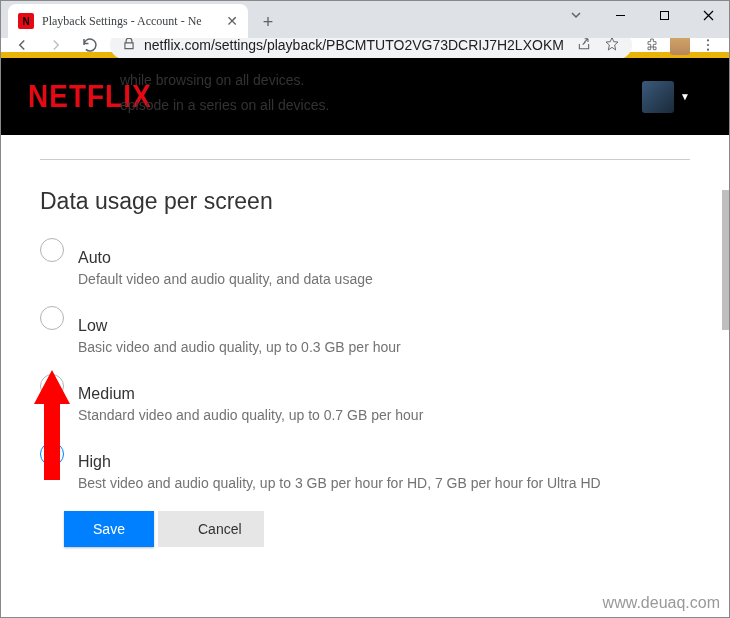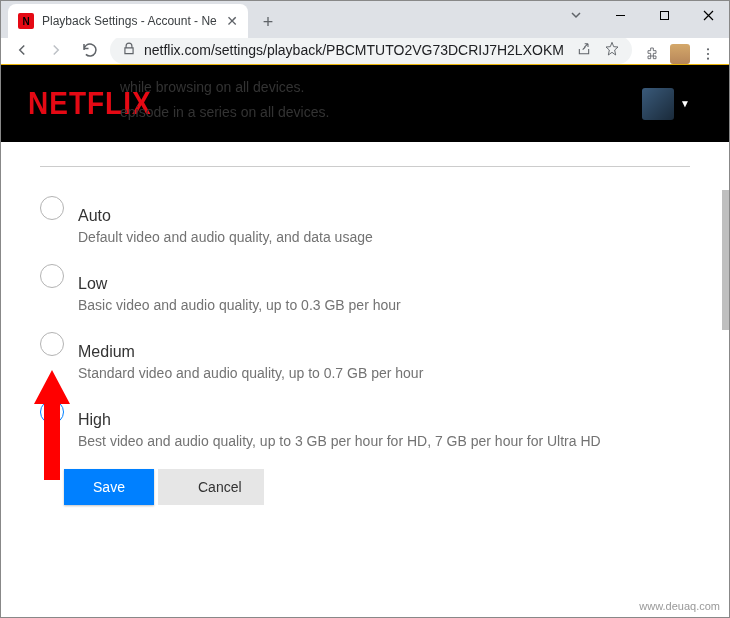--- a/index.html
+++ b/index.html
@@ -2,27 +2,27 @@
 <html><head>
 <meta charset="utf-8">
 <style>
 * { margin: 0; padding: 0; box-sizing: border-box; }
 body { font-family: -apple-system, BlinkMacSystemFont, "Segoe UI", Arial, sans-serif; background: #fff; width: 730px; height: 618px; overflow: hidden; position: relative; }
 
 
 .titlebar { height: 38px; background: #dee1e6; display: flex; align-items: flex-end; position: relative; }
 .tab { background: #fff; height: 34px; margin-left: 8px; border-radius: 8px 8px 0 0; display: flex; align-items: center; padding: 0 10px; min-width: 240px; gap: 8px; }
 .tab-favicon { width: 16px; height: 16px; background: #e50914; border-radius: 2px; display: flex; align-items: center; justify-content: center; color: #000; font-weight: 900; font-size: 10px; }
-.tab-title { font-size: 12px; color: #3c4043; white-space: nowrap; overflow: hidden; text-overflow: ellipsis; flex: 1; }
+.tab-title { font-size: 12px; color: #3c4043; white-space: nowrap; overflow: hidden; text-overflow: ellipsis; flex: 1; font-family: Liberation Serif, serif; }
 .tab-close { color: #5f6368; font-size: 14px; cursor: pointer; }
 .new-tab { width: 28px; height: 28px; display: flex; align-items: center; justify-content: center; color: #5f6368; font-size: 18px; cursor: pointer; margin-left: 6px; margin-bottom: 2px; }
 .window-controls { position: absolute; right: 0; top: 0; display: flex; height: 30px; }
 .window-btn { width: 44px; display: flex; align-items: center; justify-content: center; }
 
-.toolbar { height: 27px; background: #fff; border-bottom: 1px solid #eab308; display: flex; align-items: flex-end; padding: 0 8px; gap: 6px; }
+.toolbar { height: 20px; background: #fff; border-bottom: 6px solid #eab308; display: flex; align-items: center; padding: 0 8px; gap: 6px; }
 .nav-btn { width: 28px; height: 28px; display: flex; align-items: center; justify-content: center; color: #5f6368; border-radius: 50%; }
 .nav-btn.disabled { color: #bdc1c6; }
 .addr { flex: 1; height: 28px; background: #f1f3f4; border-radius: 14px; display: flex; align-items: center; padding: 0 12px; gap: 8px; font-size: 14px; color: #202124; }
 .addr-lock { color: #5f6368; }
 .addr-text { flex: 1; white-space: nowrap; overflow: hidden; }
 .addr-right { display: flex; gap: 12px; align-items: center; color: #5f6368; }
 .ext-area { display: flex; gap: 8px; align-items: center; padding: 0 4px; }
 .ext-icon { width: 20px; height: 20px; display: flex; align-items: center; justify-content: center; }
 
 
@@ -47,21 +47,21 @@
 .opt-desc { font-size: 14px; color: #737373; }
 
 .buttons { display: flex; gap: 4px; margin-top: 20px; margin-left: 24px; }
 .btn { padding: 10px 22px; font-size: 14px; border: none; cursor: pointer; min-width: 90px; }
 .btn-save { background: #0080ff; color: #fff; box-shadow: 0 1px 2px rgba(0,0,0,0.25); }
 .btn-cancel { background: #e6e6e6; color: #333; padding-left: 40px; }
 
 
 .arrow { position: absolute; left: 32px; top: 370px; pointer-events: none; }
 
-.watermark { position: absolute; right: 10px; bottom: 6px; font-size: 11px; color: #999; }
+.watermark { position: absolute; right: 10px; bottom: 6px; font-size: 16px; color: #999; }
 
 .scroll-hint { position: absolute; right: 0; top: 190px; width: 8px; height: 140px; background: rgba(0,0,0,0.25); }
 
 .outer-border { position: absolute; inset: 0; border: 1px solid #888; pointer-events: none; }
 </style>
 </head>
 <body>
 
 <div class="titlebar">
   <div class="tab">
@@ -148,20 +148,21 @@
     <div>episode in a series on all devices.</div>
   </div>
   <div class="nf-profile">
     <div class="nf-avatar"></div>
     <span class="nf-caret">▼</span>
   </div>
 </div>
 
 <div class="content">
   <div class="divider"></div>
+  <h1 class="heading">Data usage per screen</h1>
 
   <div class="opt">
     <div class="radio"></div>
     <div class="opt-body">
       <div class="opt-title">Auto</div>
       <div class="opt-desc">Default video and audio quality, and data usage</div>
     </div>
   </div>
 
   <div class="opt">

